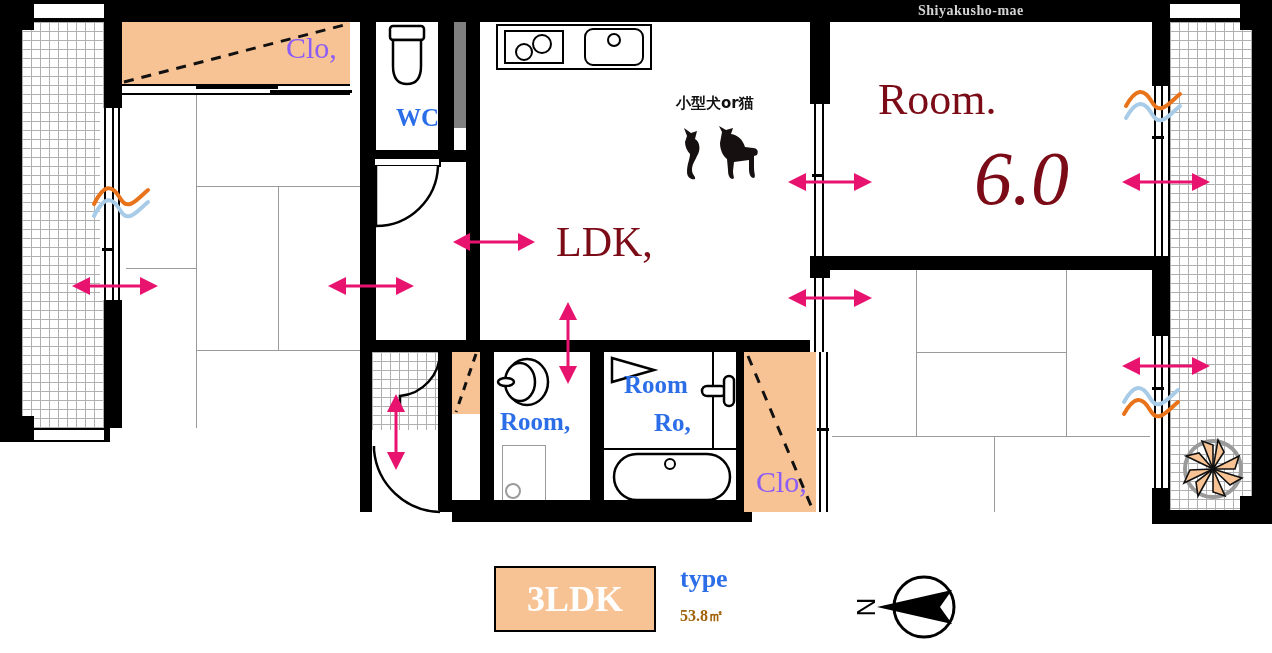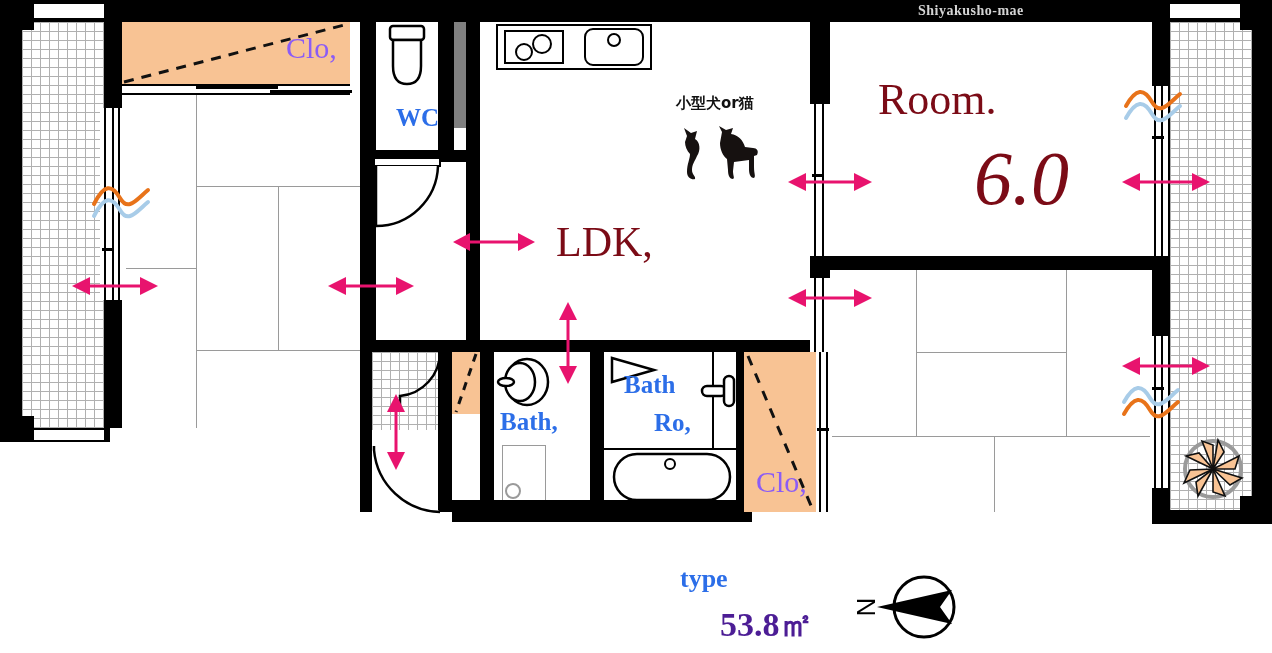--- a/index.html
+++ b/index.html
@@ -127,32 +127,32 @@
     <path d="M42 0 A 44 44 0 0 1 2 44 L2 58" fill="none" stroke="#000" stroke-width="2.5"></path>
   </svg>
 
   <div class="abs white" style="left:494px;top:352px;width:96px;height:160px;"></div>
   <div class="abs wall" style="left:480px;top:352px;width:14px;height:160px;"></div>
   <svg class="abs" style="left:496px;top:358px;" width="62" height="52">
     <ellipse cx="31" cy="24" rx="21" ry="23" fill="#fff" stroke="#000" stroke-width="2.5"></ellipse>
     <ellipse cx="24" cy="24" rx="15" ry="19" fill="#fff" stroke="#000" stroke-width="2.5"></ellipse>
     <ellipse cx="10" cy="24" rx="8" ry="4" fill="#fff" stroke="#000" stroke-width="2.5"></ellipse>
   </svg>
-  <div class="lbl lbl-blue" style="left:500px;top:409px;font-size:25px;">Bath,</div>
+  <div class="lbl lbl-blue" style="left:500px;top:409px;font-size:25px;">Room,</div>
   <div class="abs thinlt" style="left:502px;top:445px;width:44px;height:56px;"></div>
   <svg class="abs" style="left:504px;top:482px;" width="20" height="18">
     <circle cx="9" cy="9" r="7" fill="#fff" stroke="#9a9a9a" stroke-width="2"></circle>
   </svg>
 
   <div class="abs wall" style="left:590px;top:352px;width:14px;height:160px;"></div>
   <div class="abs white" style="left:604px;top:352px;width:134px;height:160px;"></div>
   <svg class="abs" style="left:610px;top:356px;" width="48" height="28">
     <path d="M2 2 L44 14 L2 26 Z" fill="#fff" stroke="#000" stroke-width="2.5"></path>
   </svg>
-  <div class="lbl lbl-blue" style="left:624px;top:372px;font-size:25px;">Bath</div>
+  <div class="lbl lbl-blue" style="left:624px;top:372px;font-size:25px;">Room</div>
   <div class="lbl lbl-blue" style="left:654px;top:410px;font-size:25px;">Ro,</div>
   <div class="abs" style="left:604px;top:448px;width:134px;height:2px;background:#000;"></div>
   <div class="abs" style="left:712px;top:352px;width:2px;height:96px;background:#000;"></div>
   <svg class="abs" style="left:702px;top:374px;" width="38" height="38">
     <rect x="0" y="12" width="24" height="10" rx="5" fill="#fff" stroke="#000" stroke-width="2.5"></rect>
     <rect x="22" y="2" width="10" height="30" rx="5" fill="#fff" stroke="#000" stroke-width="2.5"></rect>
   </svg>
   <svg class="abs" style="left:612px;top:452px;" width="120" height="52">
     <rect x="2" y="2" width="116" height="46" rx="23" fill="#fff" stroke="#000" stroke-width="2.5"></rect>
     <circle cx="58" cy="12" r="5" fill="#fff" stroke="#000" stroke-width="2"></circle>
@@ -309,22 +309,23 @@
     <path d="M2 14 L20 5 L20 23 Z" fill="#E8136E"></path>
     <path d="M90 14 L72 5 L72 23 Z" fill="#E8136E"></path>
   </svg>
 
   <div class="abs wall" style="left:0;top:0;width:34px;height:30px;"></div>
   <div class="abs wall" style="left:1240px;top:0;width:32px;height:30px;"></div>
   <div class="abs wall" style="left:0;top:416px;width:34px;height:26px;"></div>
   <div class="abs wall" style="left:1240px;top:496px;width:32px;height:26px;"></div>
   <div class="abs wall" style="left:452px;top:352px;width:0;height:0;"></div>
 
+  <div class="abs badge" style="left:494px;top:566px;width:158px;height:62px;font-size:36px;">3LDK</div>
   <div class="lbl lbl-blue" style="left:680px;top:566px;font-size:26px;">type</div>
-  <div class="lbl" style="left:720px;top:608px;font-size:34px;color:#4c1d95;font-weight:bold;font-family:'Liberation Serif',serif;">53.8㎡</div>
+  <div class="lbl" style="left:680px;top:608px;font-size:16px;color:#a16207;font-weight:bold;font-family:'Liberation Serif',serif;">53.8㎡</div>
 
   <svg class="abs" style="left:848px;top:576px;" width="108" height="62">
     <circle cx="76" cy="31" r="30" fill="#fff" stroke="#000" stroke-width="3"></circle>
     <path d="M29 31 L104 14 L92 31 L104 48 Z" fill="#000"></path>
     <text x="18" y="40" fill="#000" font-size="26" font-family="Liberation Sans, sans-serif" transform="rotate(-90 18 31)" text-anchor="middle">N</text>
   </svg>
 
 </div>
 
 </body></html>

